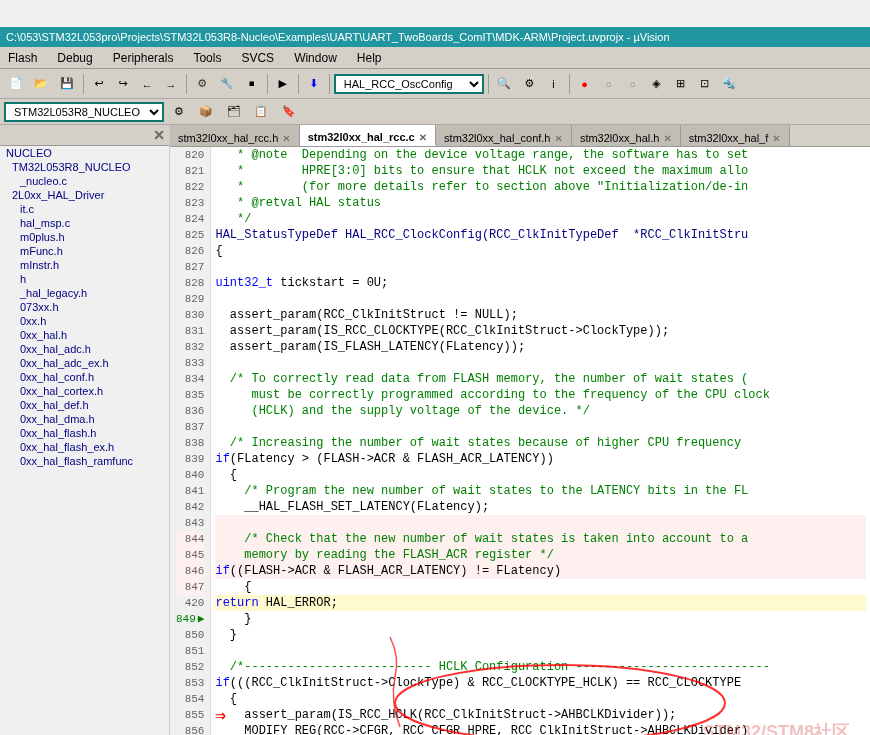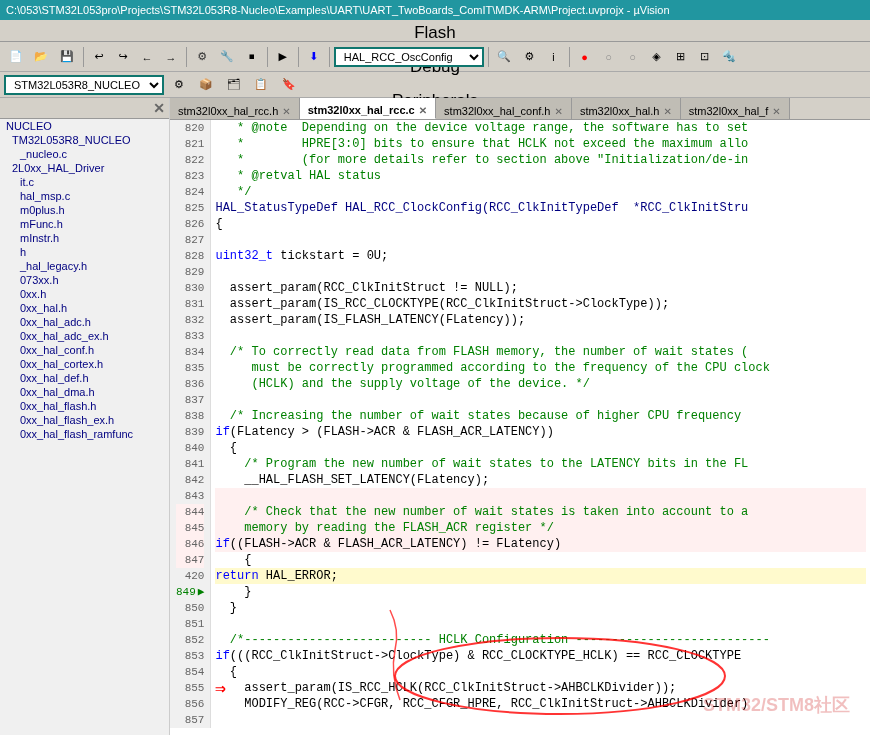--- a/index.html
+++ b/index.html
@@ -9,34 +9,34 @@
     #titlebar {
       background: #2196a0;
       color: white;
       padding: 2px 6px;
       font-size: 11px;
       font-family: Arial, sans-serif;
       white-space: nowrap;
       overflow: hidden;
       height: 20px;
       line-height: 16px;
+      margin-top: 27px;
     }
     
     
     #menubar {
       background: #d4d0c8;
       border-bottom: 1px solid #999;
       padding: 2px 4px;
       font-family: Arial, sans-serif;
-      font-size: 17px;
+      font-size: 12px;
       display: flex;
       gap: 12px;
       height: 22px;
       align-items: center;
-      flex-direction: column;
     }
     .menu-item {
       cursor: pointer;
       padding: 1px 4px;
     }
     
     
     #toolbar {
       background: #d4d0c8;
       border-bottom: 1px solid #aaa;

